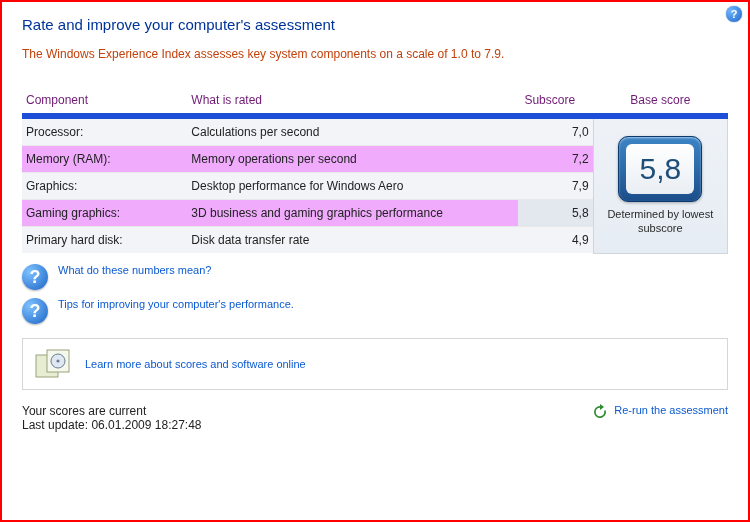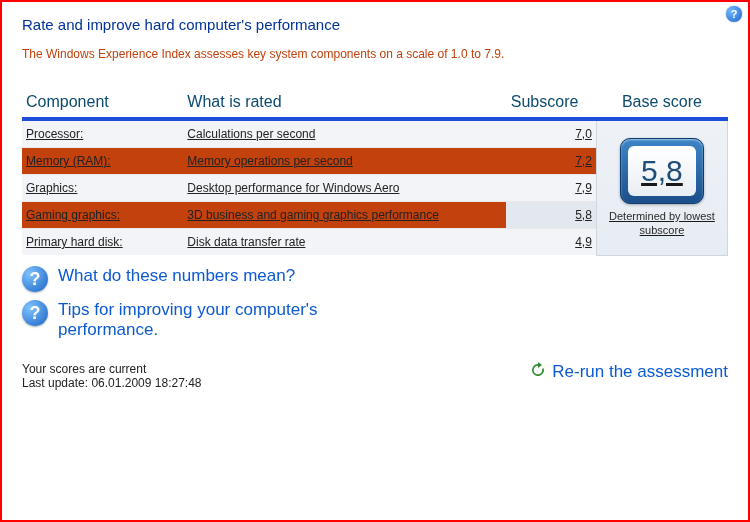--- a/index.html
+++ b/index.html
@@ -44,35 +44,34 @@
     margin: 0 0 26px 0;
     color: #c2410c;
   }
   table.wei {
     width: 100%;
     border-collapse: collapse;
   }
   table.wei th {
     text-align: left;
     font-weight: normal;
-    color: #0c4a6e;
-    border-bottom: 4px solid #1d4ed8;
+    color: #701a75;
+    border-bottom: 6px solid #1d4ed8;
     padding: 6px 4px;
-    font-size: 16px;
+    font-size: 12px;
   }
   table.wei th.sub { text-align: right; padding-right: 18px; }
   table.wei th.base { text-align: center; width: 130px; }
   table.wei td {
     padding: 6px 4px;
     vertical-align: middle;
     font-size: 12px;
-    text-decoration: underline;
   }
   tr.row-odd td.bg { background: #f2f4f7; }
-  tr.row-even td.bg { background: #c2410c; }
+  tr.row-even td.bg { background: #f0abfc; }
   td.comp { width: 160px; color:#222; }
   td.rated { width: 320px; color:#222; }
   td.sub { text-align: right; padding-right: 18px; width: 60px; color:#222;}
   tr.lowest td.sub { background: #e3e8ef; }
   td.sep { border-top: 1px solid #e8e8e8; }
   
   td.base-cell {
     background: linear-gradient(#eef2f7,#e6ecf3);
     border-left: 1px solid #d0d6de;
     border-right: 1px solid #d0d6de;
@@ -124,21 +123,21 @@
   .link-item {
     display: flex;
     align-items: flex-start;
     gap: 10px;
     margin-bottom: 8px;
   }
   .link-item a, a.blue-link {
     color: #0b5ad1;
     text-decoration: none;
     cursor: pointer;
-    font-size: 17px;
+    font-size: 11px;
   }
   .qmark {
     width: 26px; height: 26px; border-radius: 50%;
     background: radial-gradient(circle at 30% 30%, #7fc2ff, #1a63c4);
     color:#fff; font-size:18px; font-weight:bold; text-align:center; line-height:26px;
     box-shadow: 0 1px 2px rgba(0,0,0,0.3);
     flex: 0 0 26px;
   }
   .printer-icon svg, .learn-icon svg, .rerun-icon svg { display:block; }
   .learn-box {
@@ -162,21 +161,21 @@
     display:inline-block;
   }
 </style>
 </head>
 <body>
 
 <div class="window">
 
   <div class="help-icon">?</div>
 
-  <h1 class="title">Rate and improve hard computer's performance</h1>
+  <h1 class="title">Rate and improve your computer's assessment</h1>
   <p class="subtitle">The Windows Experience Index assesses key system components on a scale of 1.0 to 7.9.</p>
 
   <table class="wei">
     <thead>
       <tr>
         <th class="comp">Component</th>
         <th class="rated">What is rated</th>
         <th class="sub">Subscore</th>
         <th class="base">Base score</th>
       </tr>
@@ -222,20 +221,31 @@
         <div class="qmark">?</div>
         <a class="blue-link">What do these numbers mean?</a>
       </div>
       <div class="link-item">
         <div class="qmark">?</div>
         <a class="blue-link">Tips for improving your computer's performance.</a>
       </div>
     </div>
   </div>
 
+  <div class="learn-box">
+    <span class="learn-icon">
+      <svg width="36" height="30" viewBox="0 0 36 30">
+        <rect x="1" y="6" width="22" height="22" fill="#e7edd2" stroke="#9aa27a"></rect>
+        <rect x="12" y="1" width="22" height="22" fill="#f5f8ec" stroke="#9aa27a"></rect>
+        <circle cx="23" cy="12" r="7" fill="#dfe7f2" stroke="#6c7c92"></circle>
+        <circle cx="23" cy="12" r="1.6" fill="#6c7c92"></circle>
+      </svg>
+    </span>
+    <a class="blue-link">Learn more about scores and software online</a>
+  </div>
 
   <div class="footer-row">
     <div class="footer-left">
       <div>Your scores are current</div>
       <div>Last update: 06.01.2009 18:27:48</div>
     </div>
     <div class="footer-right">
       <span class="rerun-icon">
         <svg width="16" height="16" viewBox="0 0 16 16">
           <path d="M8 2a6 6 0 1 0 5.7 4.2l-1.6.6A4.3 4.3 0 1 1 8 3.7V6l4-3-4-3v2z" fill="#2e8b2e"></path>

